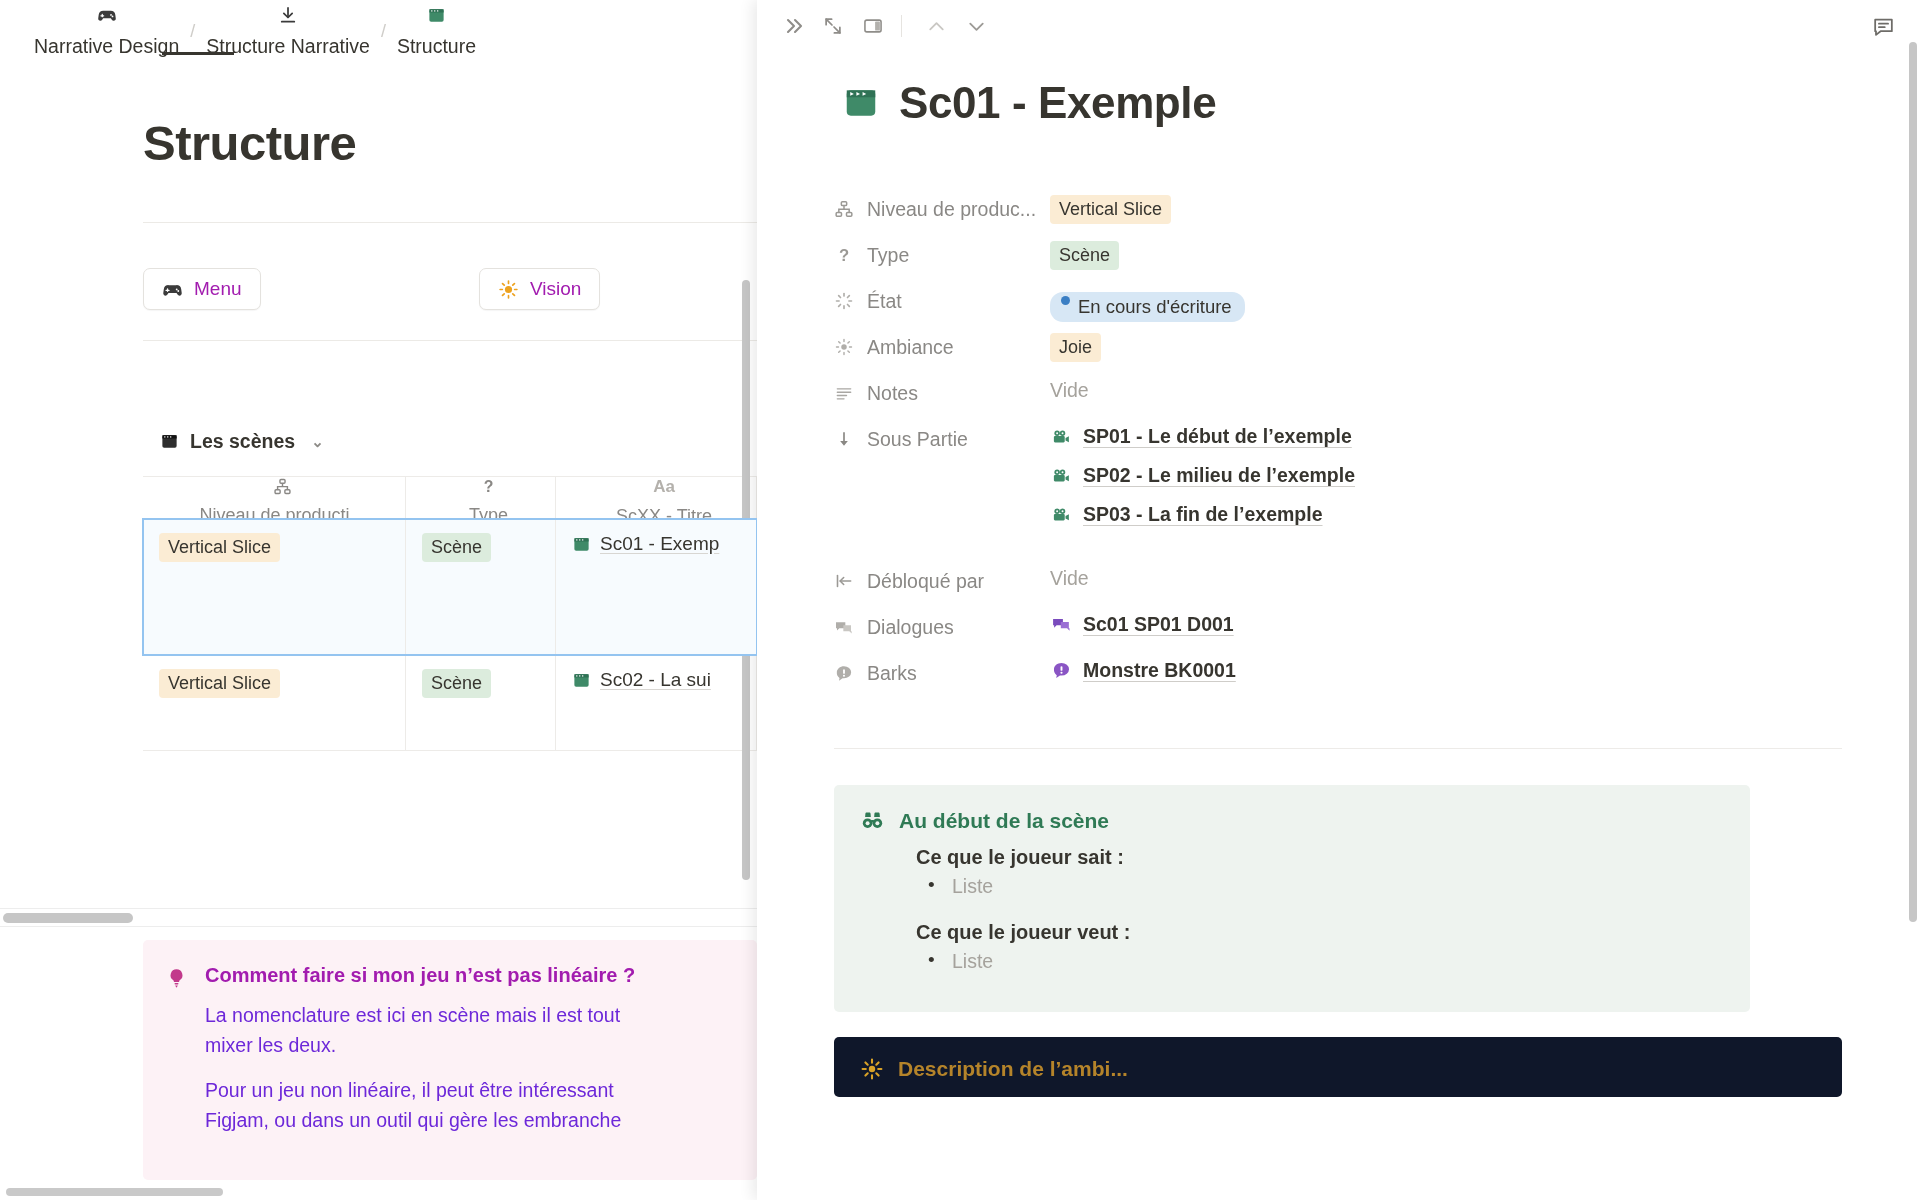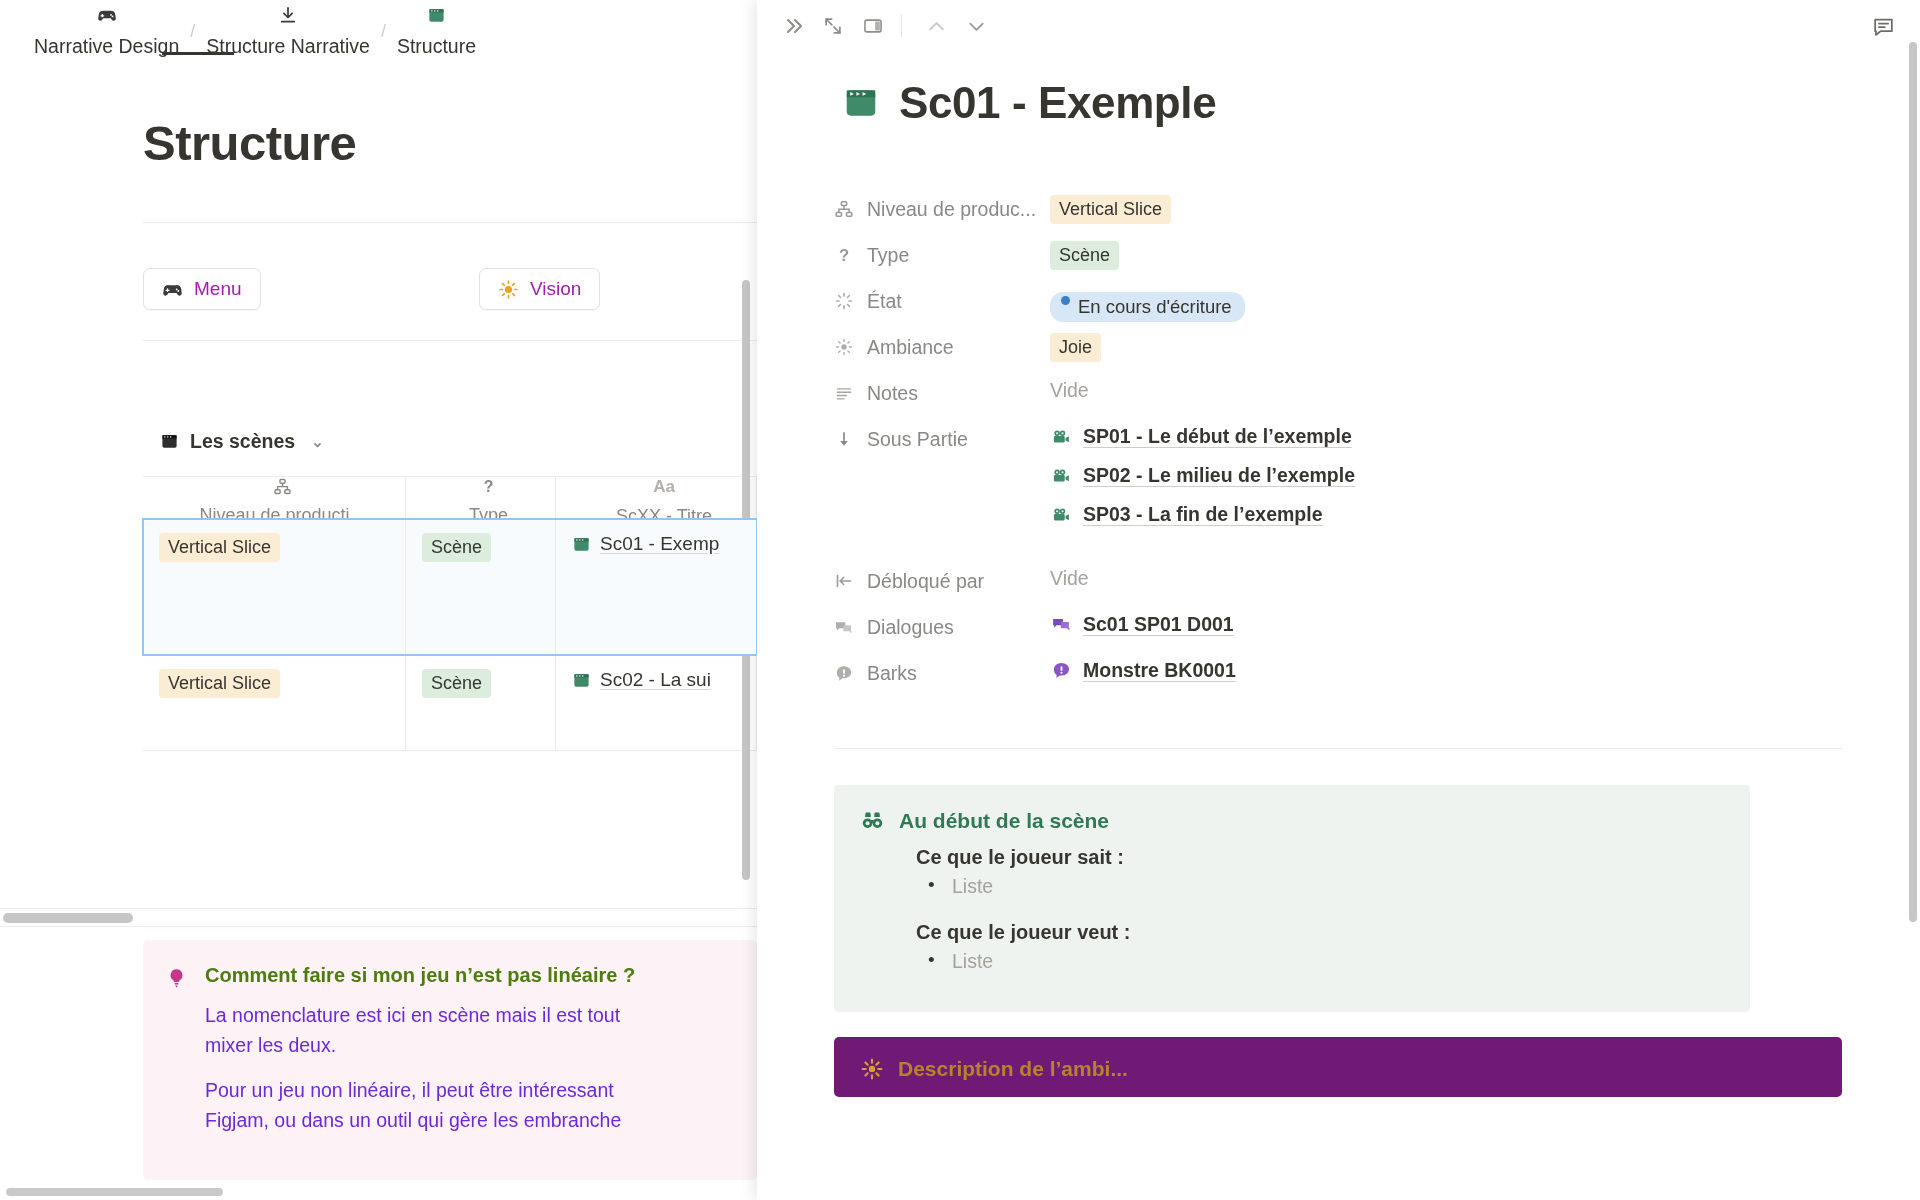--- a/index.html
+++ b/index.html
@@ -143,21 +143,21 @@
   #callout-pink {
     position: absolute; left: 143px; top: 940px;
     width: 614px; min-height: 240px;
     background: #fdf2f6; border-radius: 5px;
     padding: 24px 22px 26px 22px;
     display: flex; gap: 16px;
   }
   #callout-pink .cal-ico { flex: 0 0 auto; width: 24px; padding-top: 3px; }
   #callout-pink .cal-body { flex: 1 1 auto; }
   #callout-pink-title {
-    font-size: 20px; font-weight: bold; color: #4d7c0f; margin-bottom: 14px;
+    font-size: 20px; font-weight: bold; color: #a21caf; margin-bottom: 14px;
   }
   #callout-pink .cal-p {
     font-size: 19.5px; color: #6d28d9; line-height: 1.52; margin-bottom: 16px;
     white-space: nowrap;
   }
   #callout-pink .cal-p:last-child { margin-bottom: 0; }
 
   
   #page-h-scroll {
     position: absolute; left: 0; bottom: 0; width: 757px; height: 16px;
@@ -264,21 +264,21 @@
   }
   .cg-li::before {
     content: "•"; position: absolute; left: -24px; top: -1px; color: #37352f; font-size: 19px;
   }
   .cg-gap { height: 15px; }
 
   
   #callout-yellow {
     position: absolute; left: 77px; top: 985px;
     width: 1008px; height: 60px;
-    background: #701a75; border-radius: 5px;
+    background: #0f172a; border-radius: 5px;
     padding: 20px 26px; overflow: hidden;
   }
   #callout-yellow-head {
     display: flex; align-items: center; gap: 14px;
     font-size: 21px; font-weight: bold; color: #b5842a;
   }
 
   
   #peek-vscroll {
     position: absolute; right: 3px; top: 42px; width: 8px; height: 880px;

